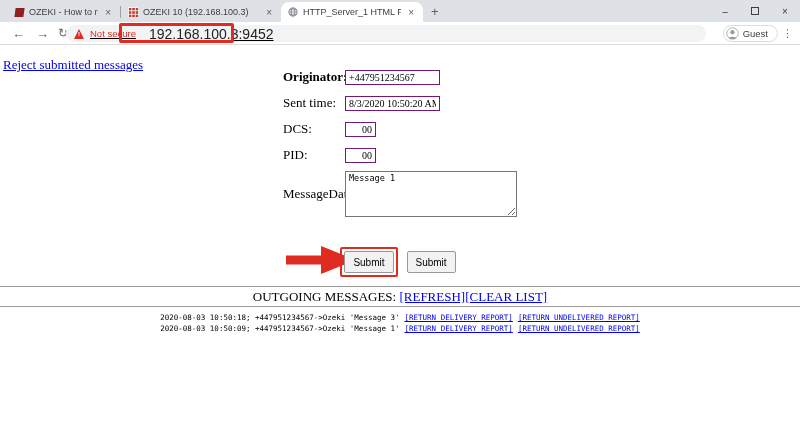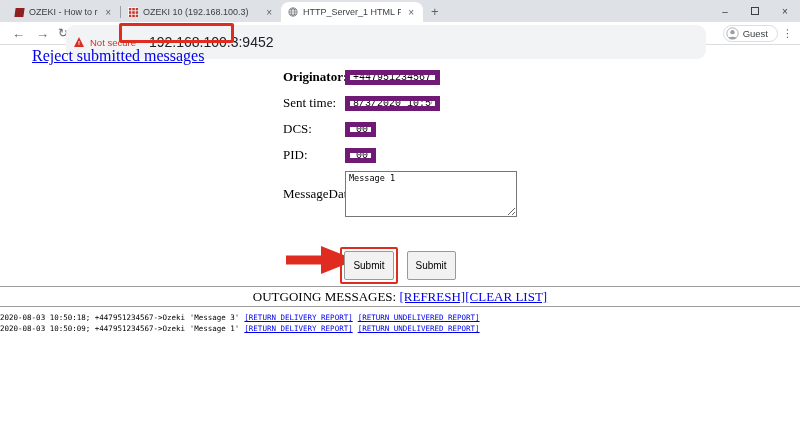--- a/index.html
+++ b/index.html
@@ -22,64 +22,64 @@
               background-image:linear-gradient(#fff 0 1px, transparent 1px), linear-gradient(90deg,#fff 0 1px, transparent 1px);
               background-size:3.4px 3.4px; }
   .win-controls { position:absolute; right:0; top:0; height:22px; display:flex; }
   .win-btn { width:30px; height:22px; display:flex; align-items:center; justify-content:center; font-size:10px; color:#3c4043; }
   .maxi { width:8px; height:8px; border:1px solid #3c4043; }
 
   
   .toolbar { position:relative; height:23px; background:#fff; border-bottom:1px solid #dcdcdc; }
   .nav-ico { position:absolute; top:4px; font-size:13px; color:#5f6368; }
   .back { left:12px; } .fwd { left:36px; } .reload { left:58px; font-size:12px; }
-  .addr { position:absolute; left:66px; top:3px; width:640px; height:34px; background:#f1f3f4;
-          border-radius:9px; display:flex; align-items:center; padding-left:8px; }
+  .addr { position:absolute; left:66px; top:3px; width:640px; height:17px; background:#f1f3f4;
+          border-radius:9px; display:flex; align-items:center; padding-left:8px;text-decoration:underline; }
   .warn-icon { position:relative; width:11px; height:10px; margin-right:5px; }
   .warn-icon .tri { position:absolute; left:0; top:0; width:0; height:0;
                     border-left:5.5px solid transparent; border-right:5.5px solid transparent; border-bottom:10px solid #d93025; }
   .warn-icon .bang { position:absolute; left:4px; top:2.5px; font-size:6px; color:#fff; font-style:normal; font-weight:bold; }
   .not-secure { color:#d93025; font-size:9.5px; }
   .url-text { color:#202124; font-size:14px; margin-left:13px; }
   .url-annotation { position:absolute; left:119px; top:1px; width:115px; height:20px;
                     border:3px solid #e02b20; border-radius:2px; pointer-events:none; }
   .guest { position:absolute; right:22px; top:3px; height:17px; border:1px solid #dadce0; border-radius:9px;
            display:flex; align-items:center; gap:4px; padding:0 9px 0 2px; font-size:9.5px; color:#3c4043; background:#fff; }
   .menu-dots { position:absolute; right:7px; top:5px; font-size:11px; color:#5f6368; letter-spacing:0; }
 
   
   .content { position:absolute; top:46px; left:0; right:0; bottom:0; font-family:"Liberation Serif", serif; color:#000; }
   a.link { color:#0000ee; text-decoration:underline; cursor:pointer; }
-  .top-link { position:absolute; left:3px; top:1px; font-size:16px;margin-left:29px; }
+  .top-link { position:absolute; left:3px; top:11px; font-size:13px; }
   .page-title { position:absolute; top:9px; width:100%; text-align:center; font-style:italic; font-size:13px; }
 
   .form { position:absolute; left:283px; top:18px; font-size:13px; }
   .frow { display:flex; align-items:center; height:26px; }
   .flabel { width:62px; flex:none; }
   .bold { font-weight:bold; }
-  .finput { width:95px; height:15px; border:5px solid #701a75; font-size:10px;
-            font-family:Liberation Mono, monospace; padding:0 3px; background:#fff; }
+  .finput { width:95px; height:15px; border:1px solid #701a75; font-size:10px;
+            font-family:Liberation Serif, serif; padding:0 3px; background:#fff; }
   .finput.small { width:31px;text-align:right; }
   .trow { height:52px; }
   .ftext { width:172px; height:46px; border:1px solid #767676; font-size:8.5px;
            font-family:"DejaVu Sans Mono", monospace; padding:1px 3px; resize:both; }
 
   .btnrow { position:absolute; top:205px; left:0; width:100%; text-align:center; }
   .btn { font-size:10px; font-family:"Liberation Sans", sans-serif; color:#000;
-         background:#f2f2f2; border:1px solid #999; border-radius:2px; height:29px; padding:0 8px; }
+         background:#f2f2f2; border:1px solid #999; border-radius:2px; height:22px; padding:0 8px; }
   .submit-wrap { position:relative; display:inline-block; margin-right:9px; }
   .submit-annotation { position:absolute; left:-4px; top:-4px; right:-4px; bottom:-4px;
                        border:2.5px solid #e02b20; border-radius:2px; pointer-events:none; }
   .arrow-annotation { position:absolute; left:286px; top:200px; width:70px; height:28px; background:#e02b20;
                       clip-path:polygon(0 34%,50% 34%,50% 0,100% 50%,50% 100%,50% 66%,0 66%); }
 
   .divider { position:absolute; left:0; right:0; border-top:1px solid #9c9c9c; }
   .d1 { top:240px; } .d2 { top:260px; }
   .outgoing-head { position:absolute; top:243px; width:100%; text-align:center; font-size:13px; }
-  .msg-list { position:absolute; top:267px; width:100%; text-align:left;
+  .msg-list { position:absolute; top:267px; width:100%; text-align:center;
               font-family:"DejaVu Sans Mono", monospace; font-size:7.5px; line-height:10.5px; }
   .msg-list a.link { margin-left:5px; }
 </style>
 </head>
 <body>
 
 <div class="screen">
 
   <div class="tabbar">
     <div class="tab t1">

